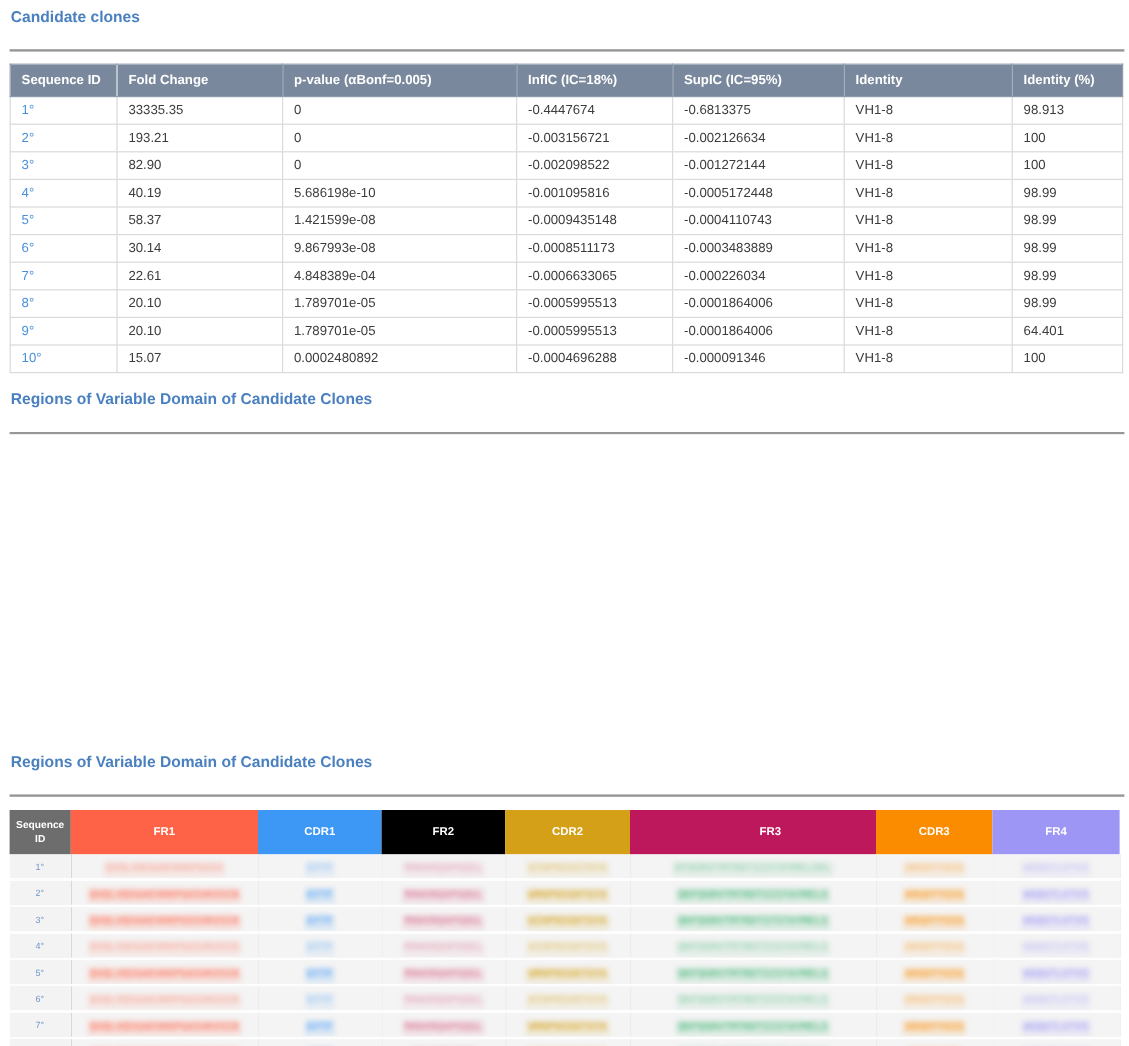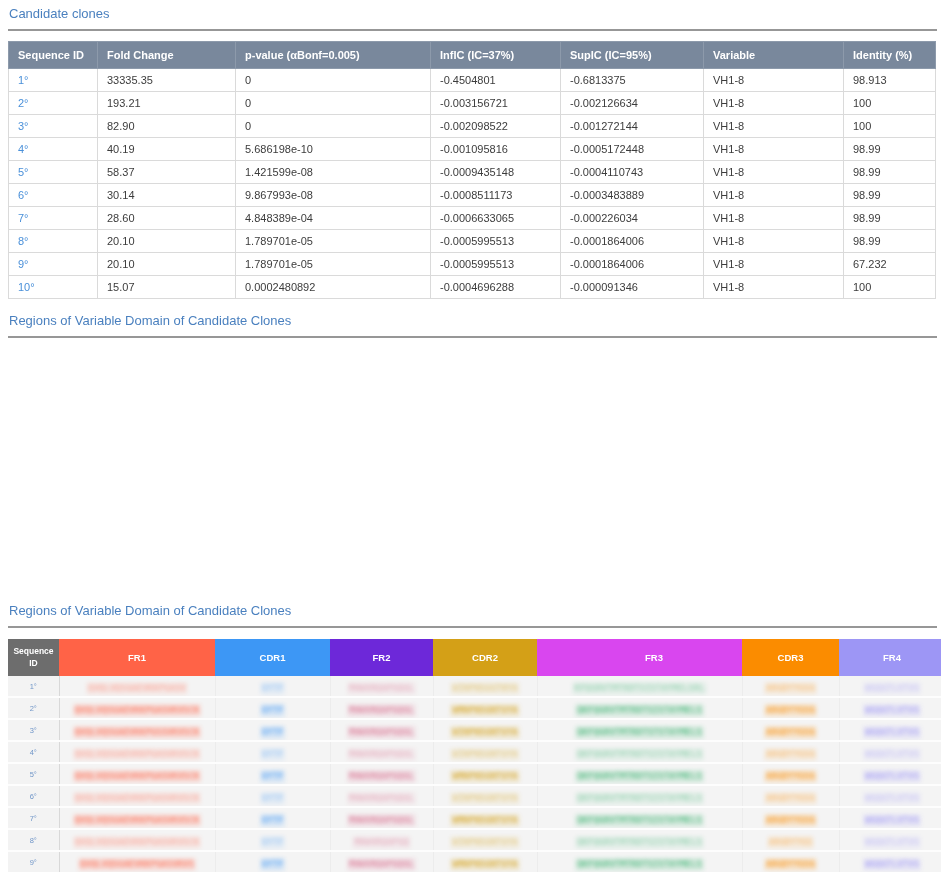--- a/index.html
+++ b/index.html
@@ -4,22 +4,22 @@
 <style>
   * { box-sizing: border-box; }
   html, body { margin: 0; padding: 0; background: #ffffff; }
   body {
     width: 941px; height: 872px;
     font-family: "Liberation Sans", sans-serif;
     padding: 4px 6px 0 8px;
     overflow: hidden;
   }
   .section-heading {
-    font-size: 13px; font-weight: normal; color: #4a80bf;
-    margin: 0; padding: 2px 0 8px 1px;
+    font-size: 13px; font-weight: bold; color: #4a80bf;
+    margin: 0; padding: 2px 0 20px 1px;
     border-bottom: 2px solid #979797;
     width: 929px;
   }
   
   .t1 {
     border-collapse: collapse; width: 927px; margin-top: 10px;
     font-size: 11px; table-layout: fixed;
   }
   .t1 thead th {
     background: #79889c; color: #ffffff; font-weight: bold;
@@ -40,21 +40,21 @@
   .t2 {
     border-collapse: collapse; width: 921px; margin-top: 11px;
     table-layout: fixed;
   }
   .t2 thead th {
     color: #ffffff; font-weight: bold; font-size: 9.5px;
     height: 37px; text-align: center; vertical-align: middle; padding: 0 3px;
   }
   .t2 thead th.seq { font-size: 8.5px; line-height: 1.35; }
   .t2 th:nth-child(1){width:51px}  .t2 th:nth-child(2){width:156px}
-  .t2 th:nth-child(3){width:115px} .t2 th:nth-child(4){width:103px}
+  .t2 th:nth-child(3){width:103px} .t2 th:nth-child(4){width:103px}
   .t2 th:nth-child(5){width:104px} .t2 th:nth-child(6){width:205px}
   .t2 th:nth-child(7){width:97px}  .t2 th:nth-child(8){width:106px}
   .t2 tbody td {
     background: #f4f4f4; border-bottom: 2px solid #fdfdfd;
     border-right: 1px solid #ececec;
     height: 19px; text-align: center; padding: 1px 2px; overflow: hidden;
   }
   .t2 tbody tr:last-child td { border-bottom: 1px solid #e0e0e0; }
   .t2 tbody td.seq-id {
     font-size: 7.5px; color: #7096c8; background: #f3f3f3;
@@ -75,32 +75,32 @@
 <body>
 
 <h2 class="section-heading">Candidate clones</h2>
 
 <table class="t1">
   <thead>
     <tr>
         <th>Sequence ID</th>
         <th>Fold Change</th>
         <th>p-value (αBonf=0.005)</th>
-        <th>InfIC (IC=37%)</th>
+        <th>InfIC (IC=18%)</th>
         <th>SupIC (IC=95%)</th>
-        <th>Variable</th>
+        <th>Identity</th>
         <th>Identity (%)</th>
       </tr>
   </thead>
   <tbody>
       <tr>
         <td class="seq-id">1°</td>
         <td>33335.35</td>
         <td>0</td>
-        <td>-0.4504801</td>
+        <td>-0.4447674</td>
         <td>-0.6813375</td>
         <td>VH1-8</td>
         <td>98.913</td>
       </tr>
       <tr>
         <td class="seq-id">2°</td>
         <td>193.21</td>
         <td>0</td>
         <td>-0.003156721</td>
         <td>-0.002126634</td>
@@ -138,21 +138,21 @@
         <td class="seq-id">6°</td>
         <td>30.14</td>
         <td>9.867993e-08</td>
         <td>-0.0008511173</td>
         <td>-0.0003483889</td>
         <td>VH1-8</td>
         <td>98.99</td>
       </tr>
       <tr>
         <td class="seq-id">7°</td>
-        <td>28.60</td>
+        <td>22.61</td>
         <td>4.848389e-04</td>
         <td>-0.0006633065</td>
         <td>-0.000226034</td>
         <td>VH1-8</td>
         <td>98.99</td>
       </tr>
       <tr>
         <td class="seq-id">8°</td>
         <td>20.10</td>
         <td>1.789701e-05</td>
@@ -161,21 +161,21 @@
         <td>VH1-8</td>
         <td>98.99</td>
       </tr>
       <tr>
         <td class="seq-id">9°</td>
         <td>20.10</td>
         <td>1.789701e-05</td>
         <td>-0.0005995513</td>
         <td>-0.0001864006</td>
         <td>VH1-8</td>
-        <td>67.232</td>
+        <td>64.401</td>
       </tr>
       <tr>
         <td class="seq-id">10°</td>
         <td>15.07</td>
         <td>0.0002480892</td>
         <td>-0.0004696288</td>
         <td>-0.000091346</td>
         <td>VH1-8</td>
         <td>100</td>
       </tr>
@@ -189,23 +189,23 @@
 <div class="figure-gap"></div>
 
 <h2 class="section-heading">Regions of Variable Domain of Candidate Clones</h2>
 
 <table class="t2">
   <thead>
     <tr>
         <th class="seq" style="background: rgb(109, 109, 109);">Sequence ID</th>
         <th style="background: rgb(255, 99, 71);">FR1</th>
         <th style="background: rgb(61, 151, 245);">CDR1</th>
-        <th style="background: #6d28d9; margin-top: 37px;">FR2</th>
+        <th style="background: #000000; margin-top: 37px;">FR2</th>
         <th style="background: rgb(212, 160, 23);">CDR2</th>
-        <th style="background: #d946ef; padding-left: 32px;">FR3</th>
+        <th style="background: #be185d; padding-left: 32px;">FR3</th>
         <th style="background: rgb(251, 140, 0);">CDR3</th>
         <th style="background: rgb(157, 150, 245);">FR4</th>
       </tr>
   </thead>
   <tbody>
       <tr class="light">
         <td class="seq-id">1°</td>
         <td><span class="blur-seq" style="color: rgba(255, 99, 71, 0.9); background: rgba(255, 99, 71, 0.18);">QVQLVQSGAEVKKPGASV</span></td>
         <td><span class="blur-seq" style="color: rgba(61, 151, 245, 0.9); background: rgba(61, 151, 245, 0.18);">GYTF</span></td>
         <td><span class="blur-seq" style="color: rgba(217, 112, 143, 0.9); background: rgba(217, 112, 143, 0.18);">MHWVRQAPGQGL</span></td>

